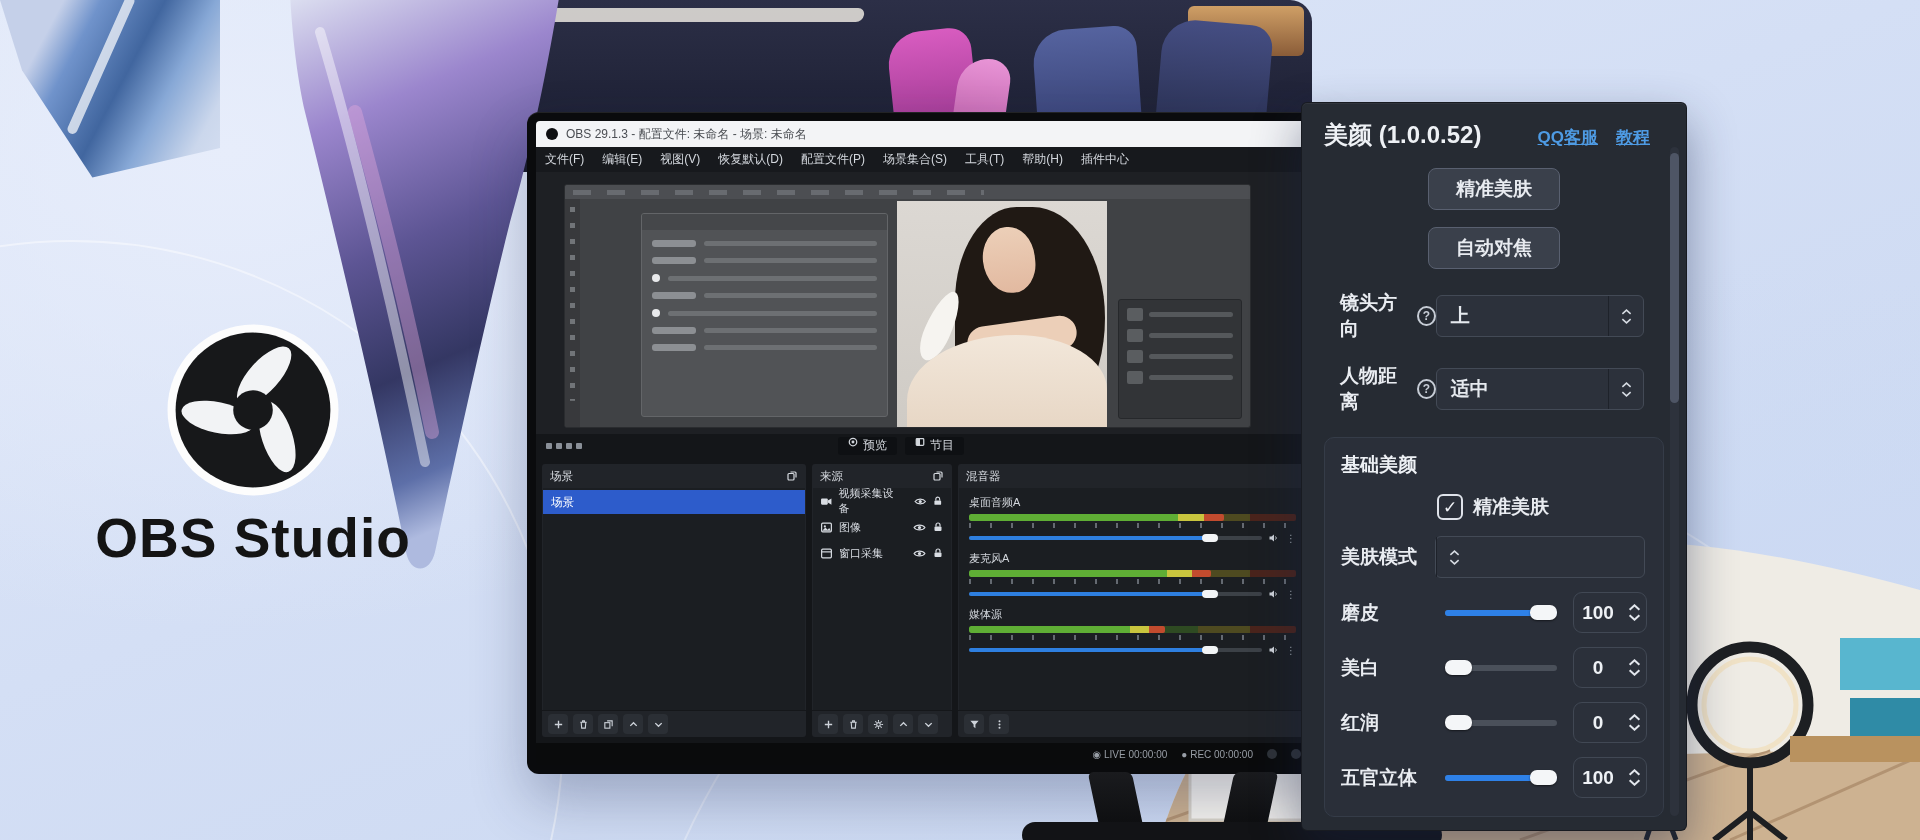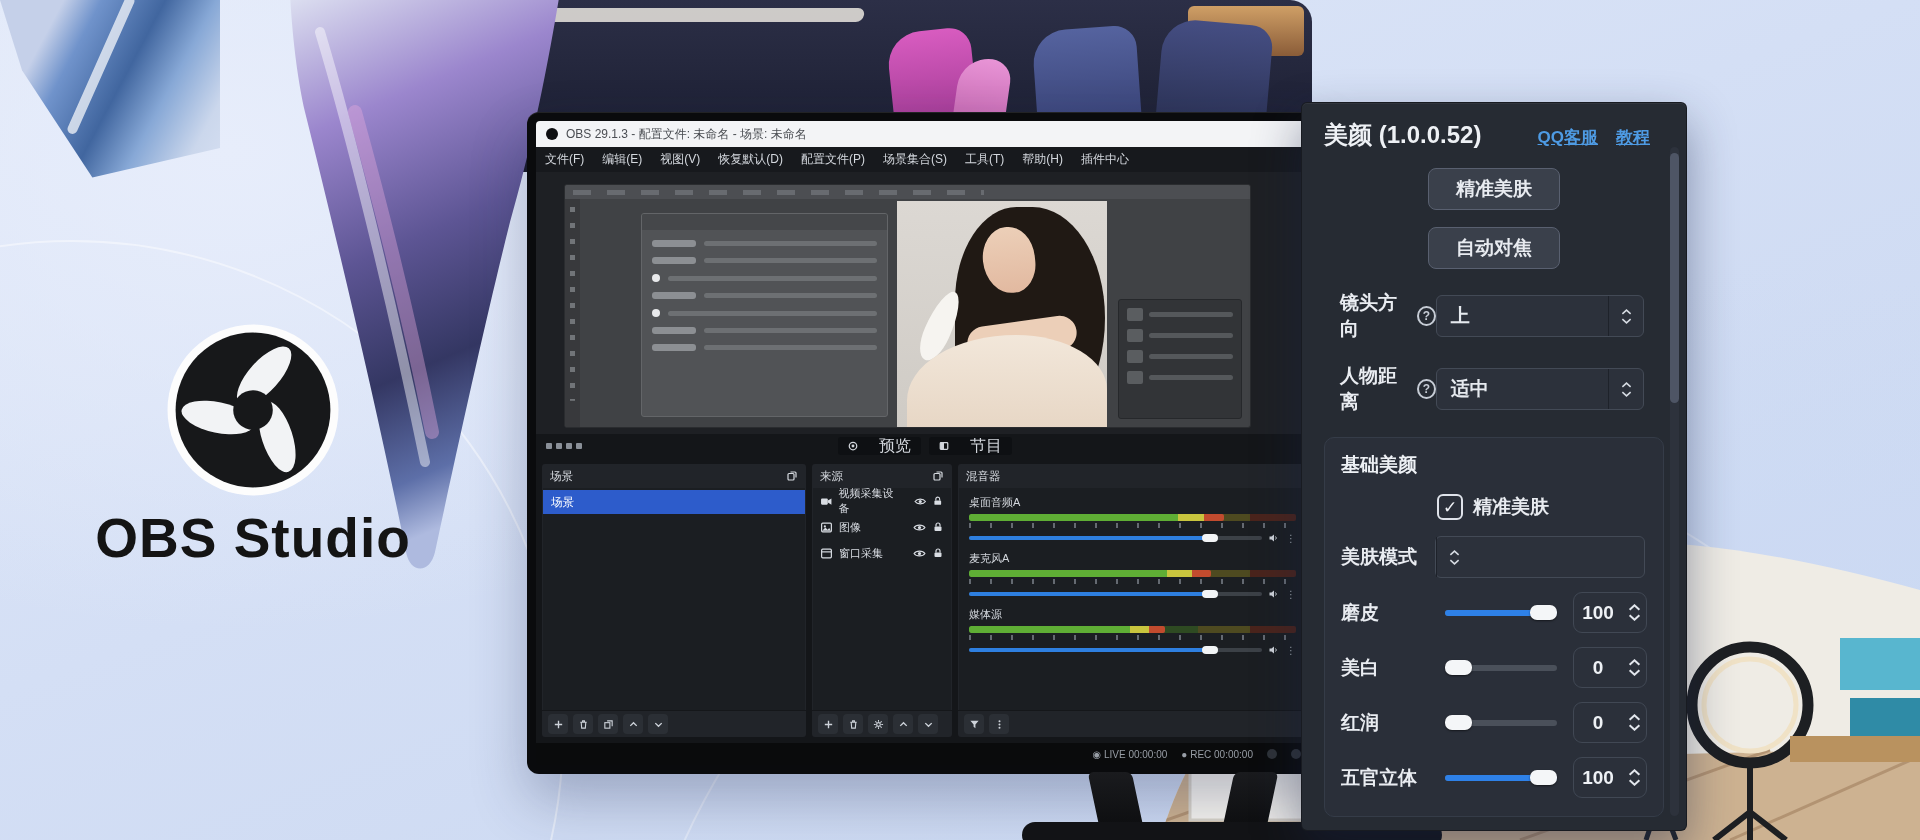--- a/index.html
+++ b/index.html
@@ -65,21 +65,21 @@
   .shoulder{position:absolute;left:70px;bottom:72px;width:110px;height:34px;background:#eccfb8;border-radius:18px;transform:rotate(-8deg);}
   .feather{position:absolute;left:30px;top:88px;width:26px;height:74px;background:#f6f4f0;border-radius:50% 50% 50% 50%/60% 60% 40% 40%;transform:rotate(24deg);}
   .ps-layers{position:absolute;right:8px;bottom:8px;width:122px;height:118px;background:#323437;border:1px solid #26282b;border-radius:3px;}
   .ly-row{display:flex;align-items:center;gap:6px;margin:8px 8px 0 8px;}
   .ly-row .th{width:16px;height:13px;background:#5a5d60;flex:none;border-radius:2px;}
   .ly-row .ln{flex:1;height:5px;background:#55585b;border-radius:3px;}
   .tabrow{height:24px;background:#141619;position:relative;flex:none;display:flex;align-items:center;}
   .minidots{display:flex;gap:4px;margin-left:10px;}
   .minidots i{width:6px;height:6px;background:#8a9098;border-radius:1px;display:block;}
   .tabs{position:absolute;left:302px;top:3px;display:flex;gap:8px;}
-  .tab{height:18px;background:#0e1013;border-radius:3px;display:flex;align-items:center;gap:21px;padding:0 10px;font-size:16px;color:#d2d6dc;}
+  .tab{height:18px;background:#0e1013;border-radius:3px;display:flex;gap:5px;padding:0 10px;font-size:12px;color:#d2d6dc;}
   .docks{flex:1;background:#141619;display:flex;gap:6px;padding:6px;min-height:0;}
   .dock{background:#212429;border-radius:3px;display:flex;flex-direction:column;min-width:0;}
   .dock-hd{height:24px;display:flex;align-items:center;justify-content:space-between;padding:0 8px;font-size:11.5px;color:#d6dae0;flex:none;}
   .dock-bd{flex:1;background:#1b1e22;margin:0 1px;min-height:0;overflow:hidden;}
   .dock-tb{height:26px;border-top:1px solid #15171a;display:flex;align-items:center;gap:5px;padding:0 6px;flex:none;}
   .tbtn{width:20px;height:20px;background:#2b2f35;border-radius:4px;display:flex;align-items:center;justify-content:center;color:#ced3da;flex:none;}
   .scene-item{height:24px;margin-top:2px;background:#2d5ccb;color:#fff;font-size:11.5px;display:flex;align-items:center;padding:0 8px;}
   .src-row{height:26px;display:flex;align-items:center;gap:6px;padding:0 7px;color:#d9dde3;font-size:11px;}
   .src-row .grow{flex:1;}
   .chan{padding:7px 10px 0 10px;}

